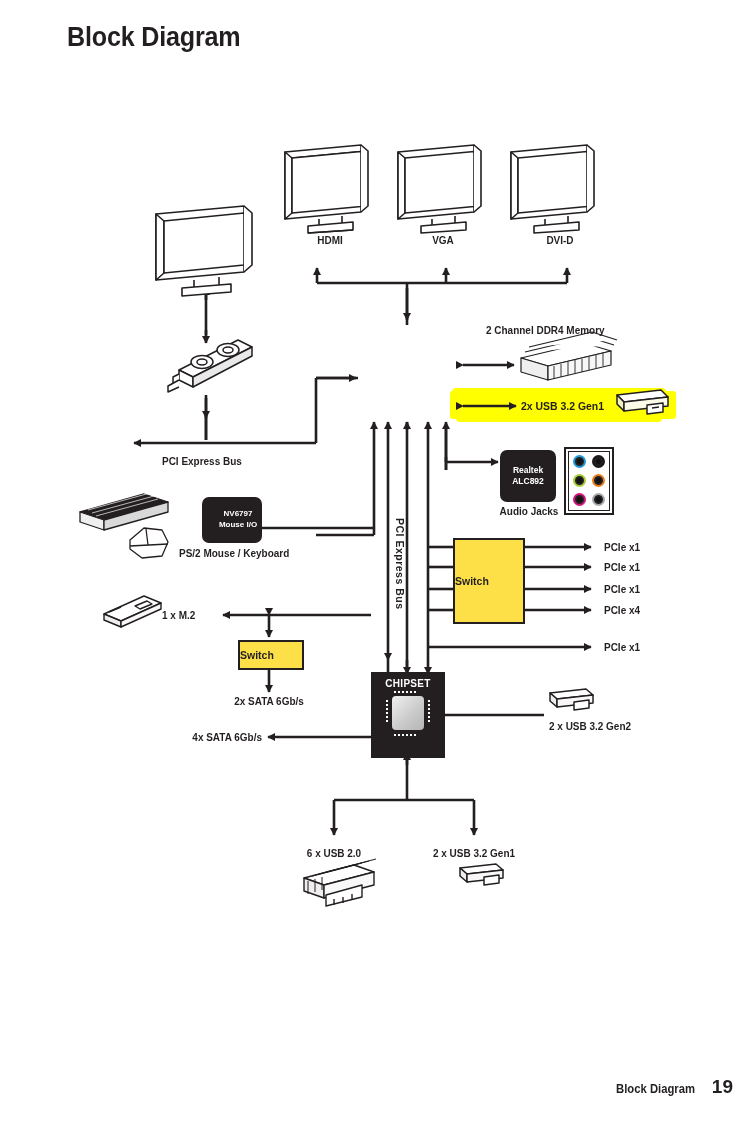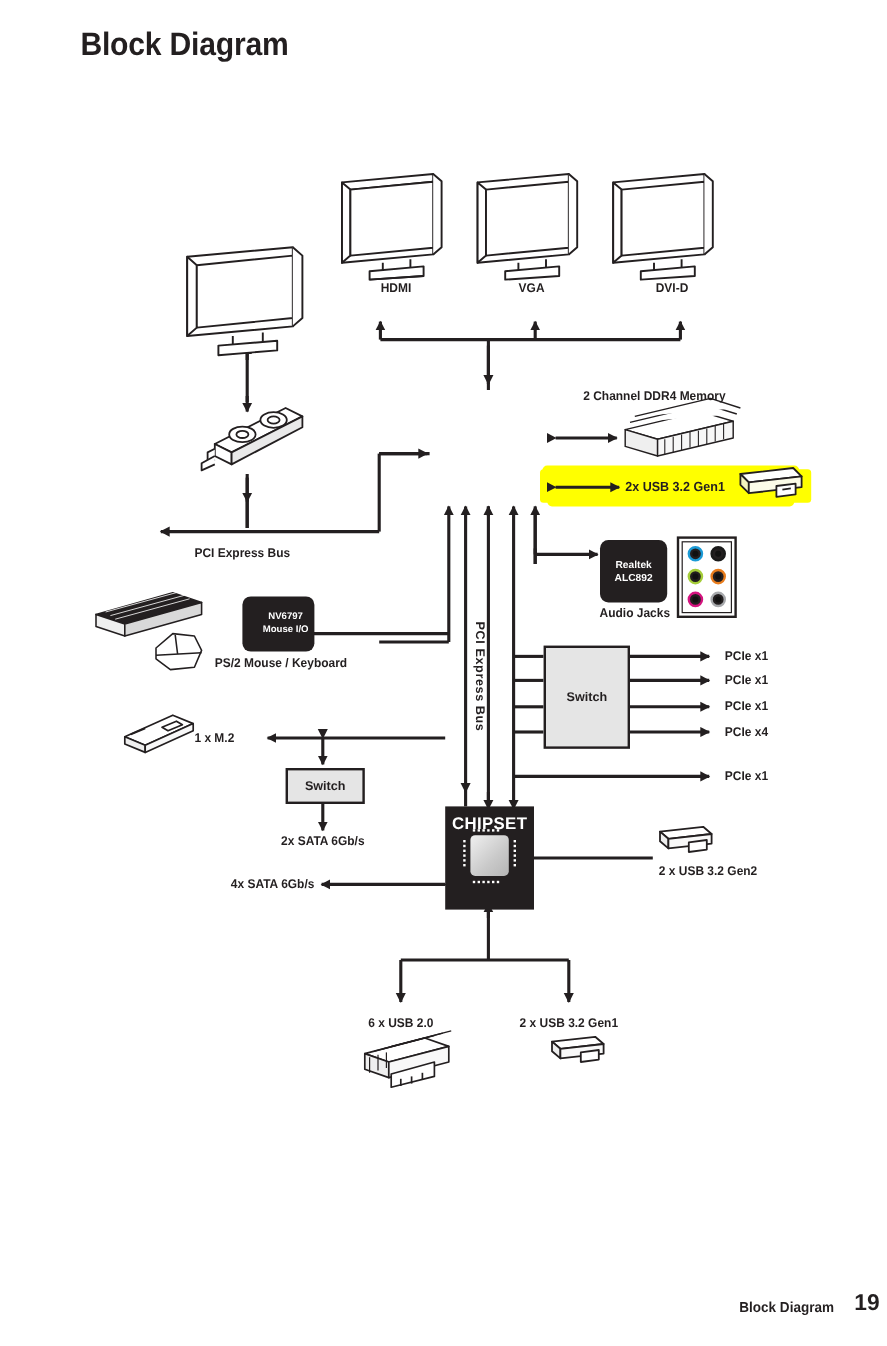--- a/index.html
+++ b/index.html
@@ -52,43 +52,43 @@
   }
   .cpu-notch{position:absolute;left:3px;bottom:3px;width:0;height:0;
     border-left:6px solid #d8c12a;border-top:6px solid transparent;}
 
   
   .chipset{
     position:absolute;left:355px;top:672px;width:74px;height:86px;
     background:#231f20;
   }
   .chipset-txt{position:absolute;left:0;top:6px;width:74px;text-align:center;
-    font-size:14px;font-weight:bold;color:#ffffff;letter-spacing:.3px;}
+    font-size:10px;font-weight:bold;color:#ffffff;letter-spacing:.3px;}
   .chipset-die{
     position:absolute;left:21px;top:24px;width:32px;height:34px;
     background:linear-gradient(135deg,#f0f0f0,#c9c9c9 60%,#b5b5b5);
     border-radius:4px;
   }
   .pinrow{position:absolute;display:flex;gap:2px;}
   .pinrow i{display:block;width:2px;height:2px;background:#ffffff;}
   .pincol{position:absolute;display:flex;flex-direction:column;gap:2px;}
   .pincol i{display:block;width:2px;height:2px;background:#ffffff;}
 
   
   .chip{
     position:absolute;background:#231f20;border-radius:7px;
     color:#fff;font-size:8.5px;font-weight:bold;text-align:center;
     display:flex;flex-direction:column;align-items:center;justify-content:center;
     line-height:1.35;
   }
 
   
   .swbox{
-    position:absolute;background:#e5e5e5;border:2.2px solid #231f20;
-    display:flex;align-items:center;justify-content:center;
+    position:absolute;background:#fde047;border:2.2px solid #231f20;
+    display:flex;align-items:center;
     font-size:10.5px;font-weight:bold;color:#231f20;
   }
 
   
   .hl{position:absolute;background:#ffff00;}
 
   
   .jackpanel{position:absolute;left:548px;top:447px;width:46px;height:64px;
     background:#ffffff;border:2px solid #231f20;}
   .jackpanel .inner{position:absolute;left:2px;top:2px;right:2px;bottom:2px;border:1px solid #231f20;}

